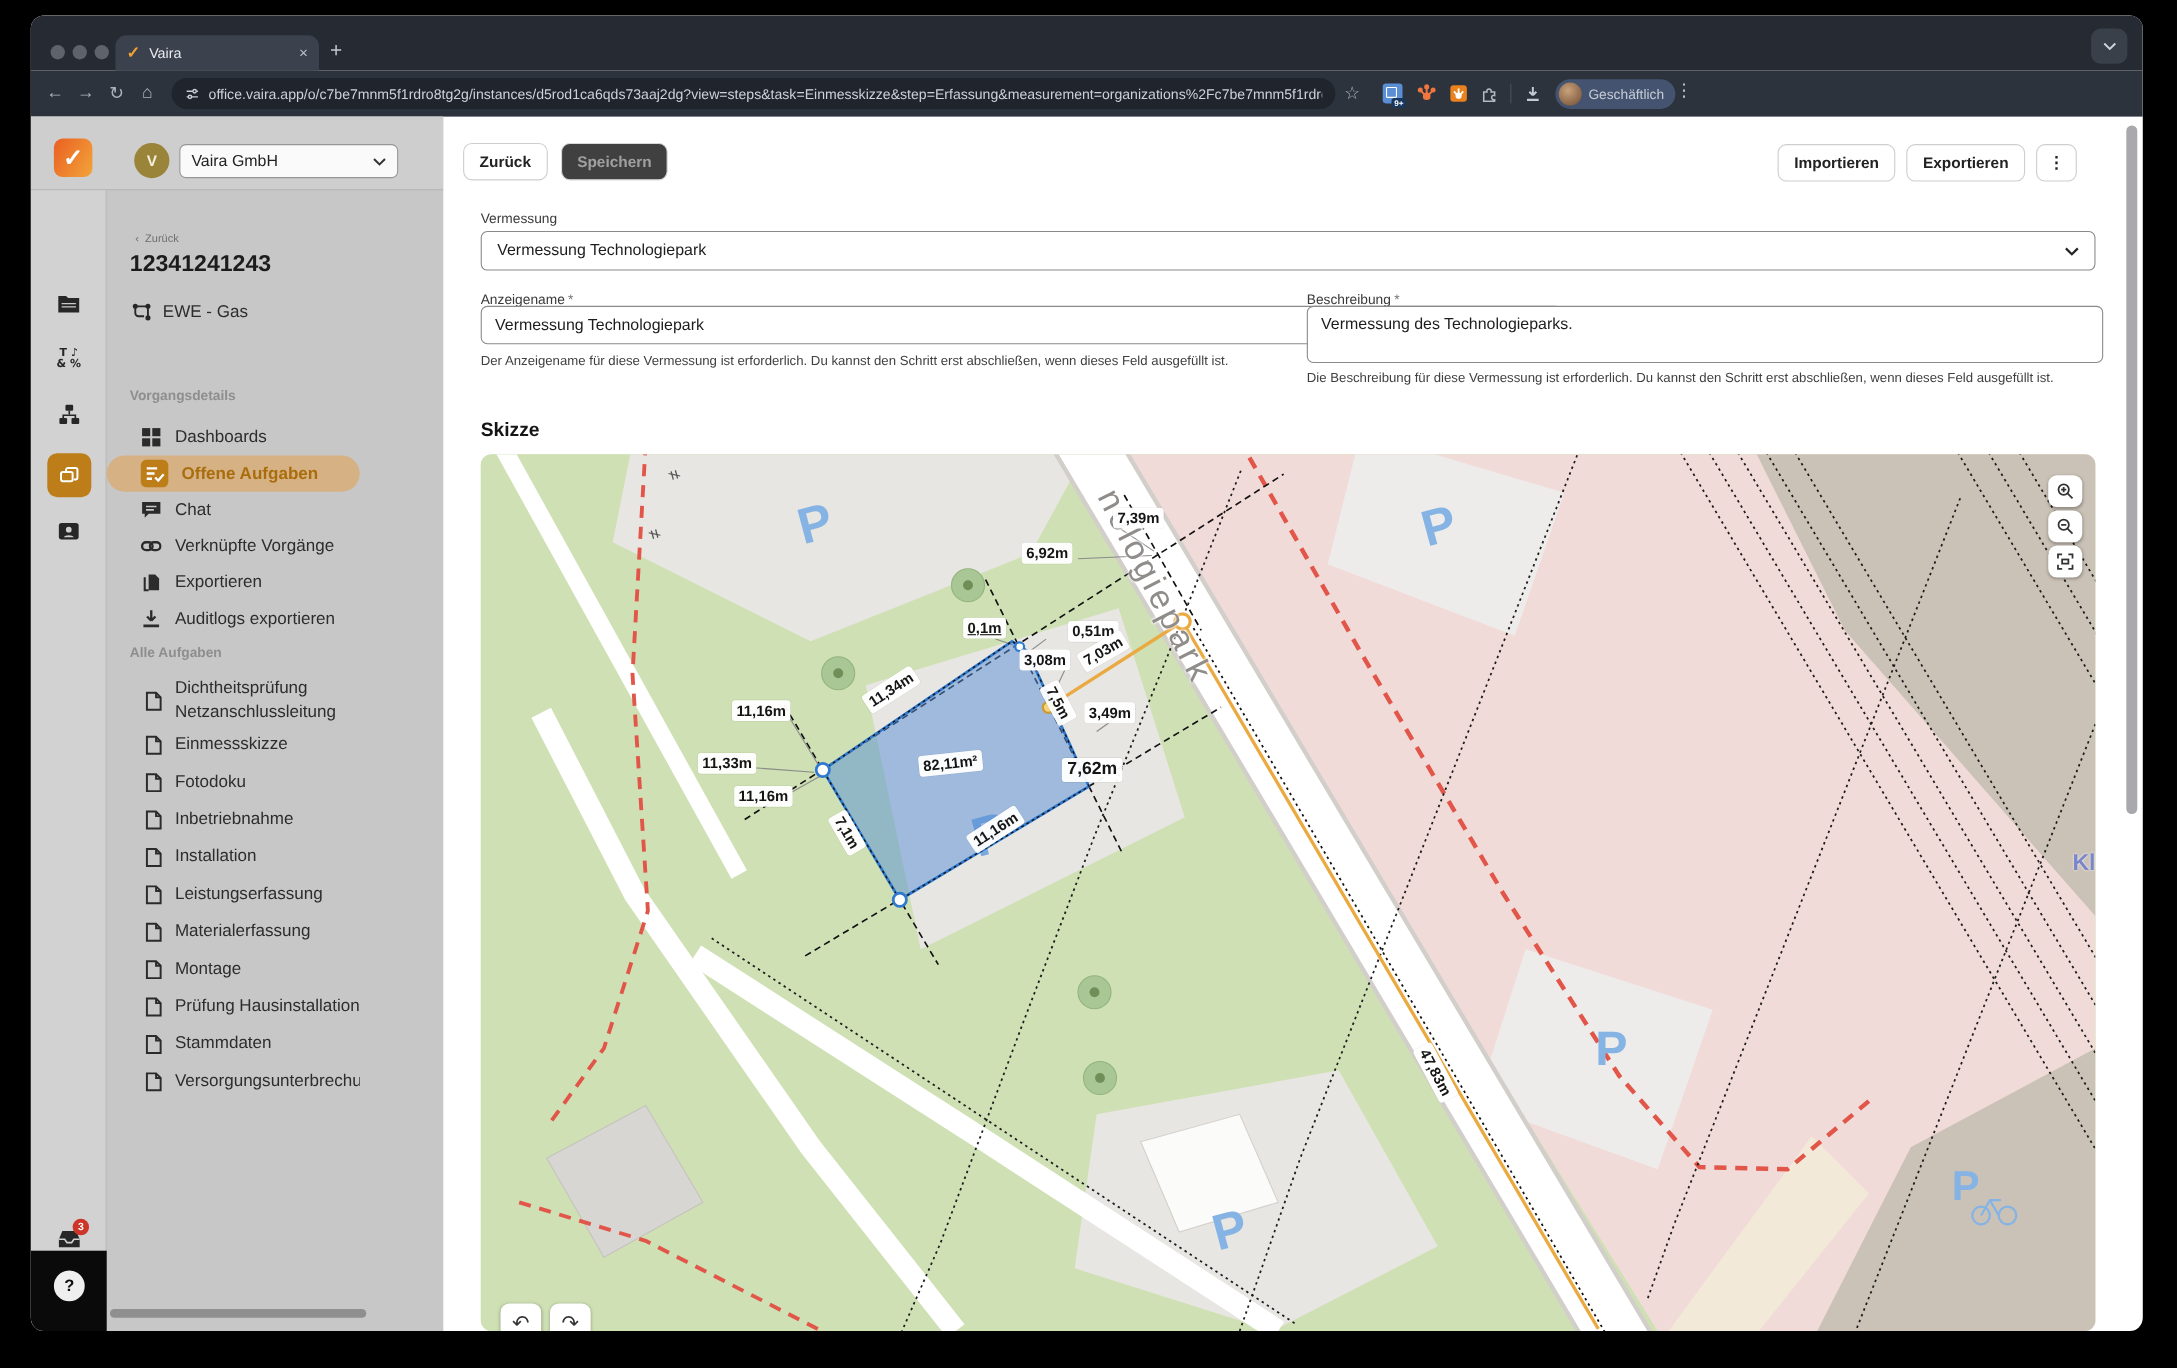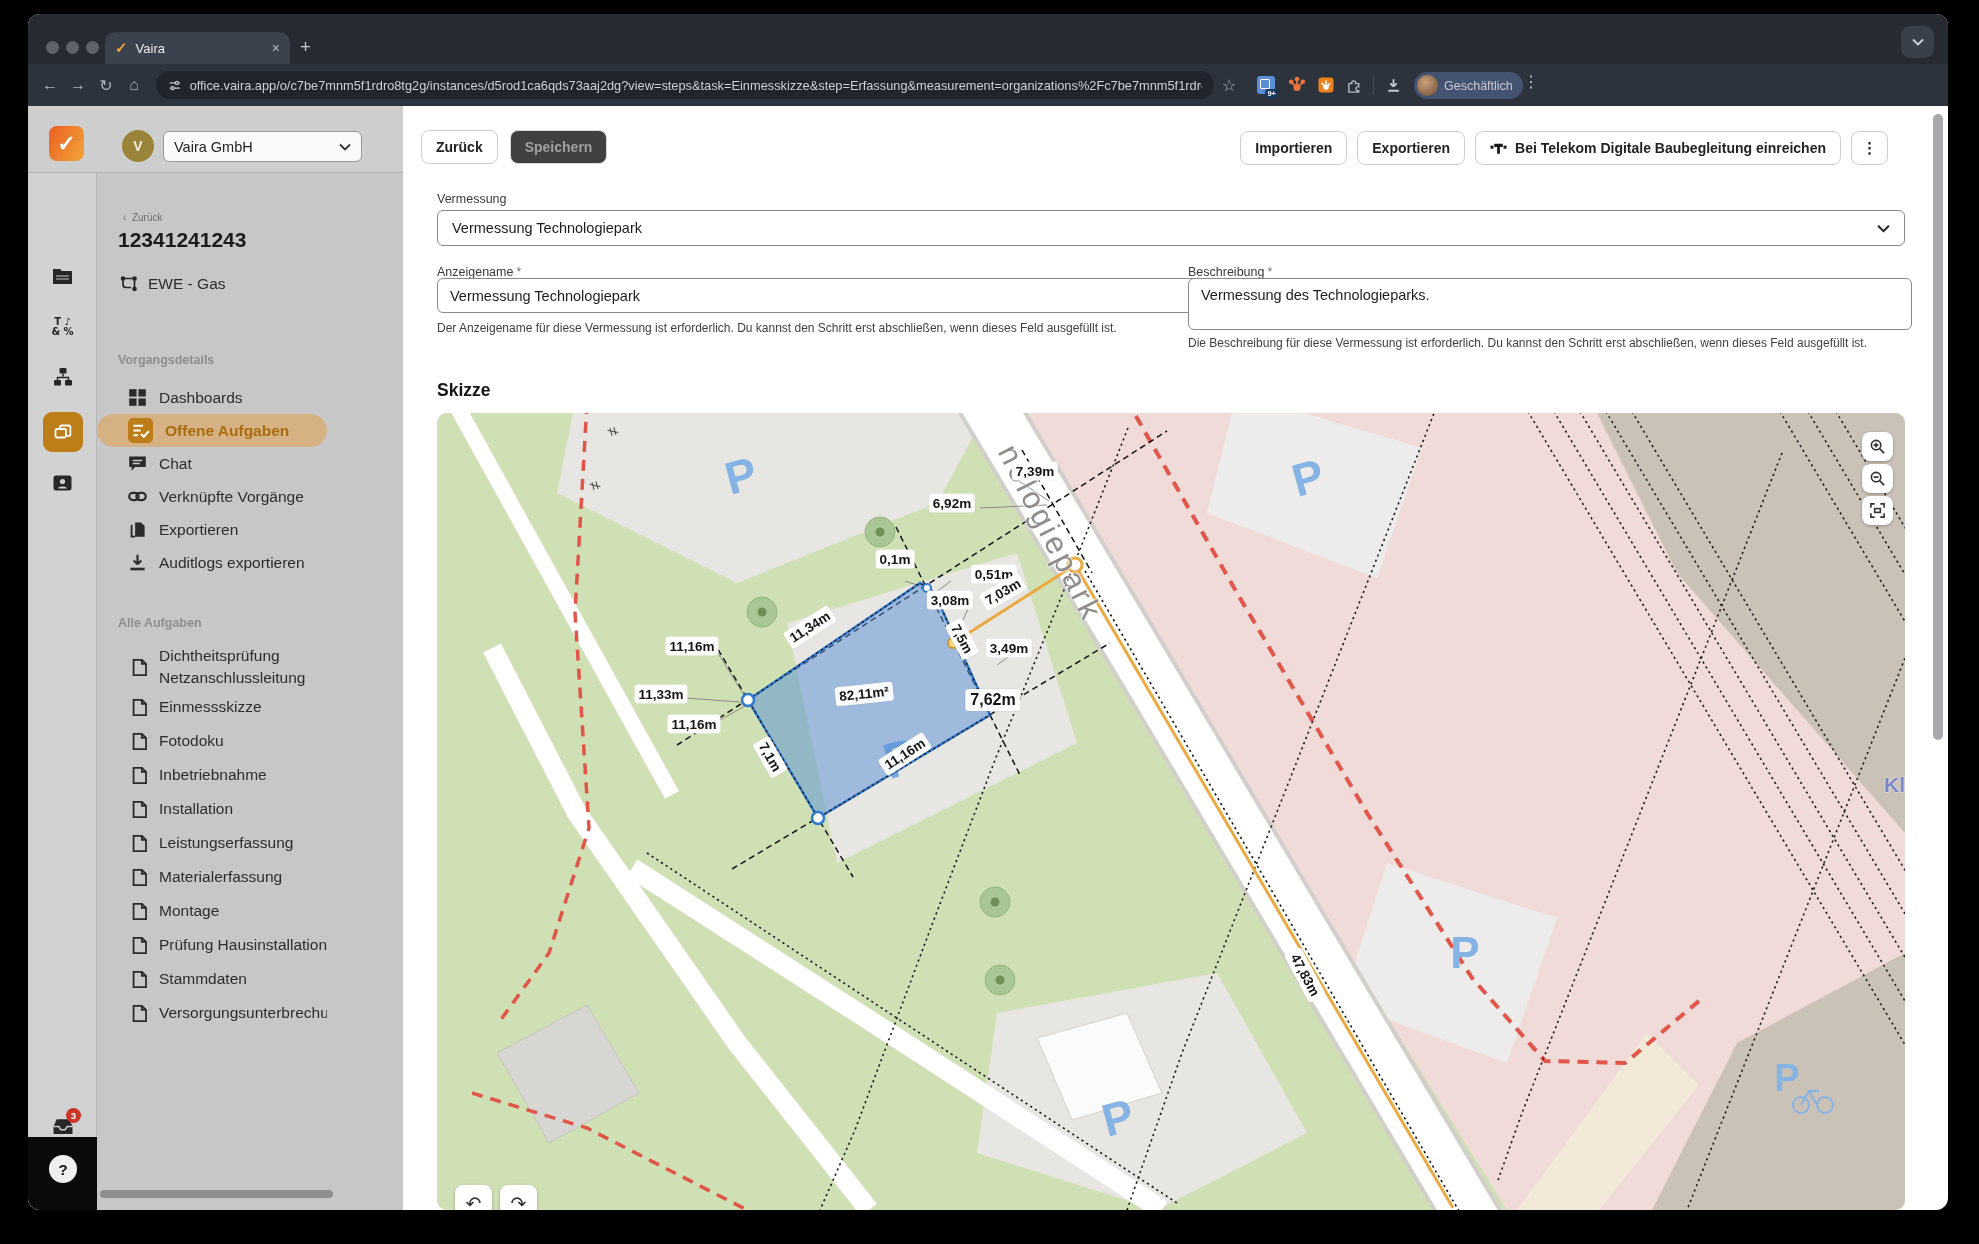--- a/index.html
+++ b/index.html
@@ -41,21 +41,21 @@
   #railactive{position:absolute;left:15px;top:239px;width:40px;height:40px;background:#bd7d18;border-radius:9px;display:flex;align-items:center;justify-content:center}
   .badge3{position:absolute;left:38px;top:-7px;width:15px;height:15px;background:#cc3527;border-radius:50%;color:#fff;font-size:9.5px;font-weight:bold;display:flex;align-items:center;justify-content:center}
   #railfoot{position:absolute;left:0;top:1031px;width:69px;height:73px;background:#0a0a0a}
   #helpbtn{position:absolute;left:21px;top:18px;width:28px;height:28px;border-radius:50%;background:#efefef;color:#111;font-weight:bold;font-size:15px;display:flex;align-items:center;justify-content:center}
   #backlink{position:absolute;left:95px;top:106px;color:#6f6f6f;font-size:10px}
   #caseid{position:absolute;left:90px;top:122px;font-size:21px;font-weight:bold;color:#1c1c1c}
   #ewe{position:absolute;left:91px;top:168px;display:flex;align-items:center;gap:9px;font-size:15.5px;color:#2d2d2d}
   #ewe svg{width:20px;height:20px}
   #sb-sections{position:absolute;left:69px;top:240px;width:306px}
   .sb-heading{padding:7px 0 14px 21px;font-size:12.5px;font-weight:bold;color:#8e8e8e}
-  .sb-heading.second{margin-top:30px}
+  .sb-heading.second{}
   .nav-item{display:flex;align-items:center;height:33px;padding-left:31px;gap:12px;width:230px;font-size:15.5px;color:#2d2d2d}
   .nav-item .nicon{width:19px;height:19px;flex:0 0 auto;display:flex}
   .nav-item .nicon svg{width:100%;height:100%}
   .nav-item.active{background:#d5b184;border-radius:17px;height:33px;color:#a96d0d;font-weight:bold}
   .nav-item.active .nicon{width:25px;height:25px;background:#bd7d18;border-radius:5px;padding:3px}
   .nav-item.task{padding-left:33px;gap:10px;height:34px}
   .nav-item.twolines{height:46px}
   .nav-item .nlabel{line-height:1.4;overflow:hidden;white-space:nowrap;max-width:182px}
   #hscroll{position:absolute;left:72px;top:1084px;width:233px;height:8px;background:#8f8f8f;border-radius:4px}
 
@@ -439,28 +439,20 @@
     <div id="hscroll"></div>
   </div>
 
   <div id="tb-left">
     <button class="btn">Zurück</button>
     <button class="btn disabled">Speichern</button>
   </div>
   <div id="tb-right">
     <button class="btn">Importieren</button>
     <button class="btn">Exportieren</button>
-    <button class="btn">
-      <svg width="17" height="17" viewBox="0 0 18 18" fill="#1a1a1a">
-          <rect x="0.5" y="6" width="3.2" height="3.2"></rect>
-          <rect x="14.3" y="6" width="3.2" height="3.2"></rect>
-          <path d="M4.5 4h9v3.4h-3V14.5h-3V7.4h-3z"></path>
-        </svg>
-      <span>Bei Telekom Digitale Baubegleitung einreichen</span>
-    </button>
     <button class="btn kb">⋮</button>
   </div>
 
   <div class="flabel" style="left:409px;top:178px">Vermessung</div>
   <div class="selectbox">
     <span>Vermessung Technologiepark</span>
     <svg width="13" height="9" viewBox="0 0 12 8">
         <path d="M1 1.5l5 5 5-5" stroke="#222" stroke-width="1.8" fill="none"></path>
       </svg>
   </div>
@@ -565,21 +557,21 @@
       <circle cx="381" cy="405" r="6" fill="#fff" stroke="#2f79cf" stroke-width="2.5"></circle>
       <circle cx="490" cy="175" r="4" fill="#fff" stroke="#2f79cf" stroke-width="2"></circle>
       <circle cx="516" cy="230" r="5" fill="#f6d47c" stroke="#c99b33" stroke-width="2"></circle>
       <circle cx="638" cy="152" r="7" fill="#fff" stroke="#eaaa41" stroke-width="3"></circle>
     </svg>
     <div class="street">nologiepark</div>
     <div class="kl">Kl</div>
     <div id="map-labels">
         <div class="ml" style="left: 598px; top: 58px; transform: translate(-50%, -50%);">7,39m</div>
         <div class="ml" style="left: 515px; top: 90px; transform: translate(-50%, -50%);">6,92m</div>
-        <div class="ml" style="left: 458px; top: 146px; transform: translate(-50%, -50%);">0,1m</div>
+        <div class="ml" style="left: 458px; top: 158px; transform: translate(-50%, -50%); text-decoration: underline;">0,1m</div>
         <div class="ml" style="left: 517px; top: 161px; transform: translate(-50%, -50%); margin-left: 40px;">0,51m</div>
         <div class="ml" style="left: 513px; top: 187px; transform: translate(-50%, -50%);">3,08m</div>
         <div class="ml" style="left: 566px; top: 179px; transform: translate(-50%, -50%) rotate(-30deg);">7,03m</div>
         <div class="ml" style="left: 373px; top: 214px; transform: translate(-50%, -50%) rotate(-33deg);">11,34m</div>
         <div class="ml" style="left: 525px; top: 226px; transform: translate(-50%, -50%) rotate(62deg);">7,5m</div>
         <div class="ml" style="left: 572px; top: 235px; transform: translate(-50%, -50%);">3,49m</div>
         <div class="ml" style="left: 255px; top: 233px; transform: translate(-50%, -50%);">11,16m</div>
         <div class="ml" style="left: 224px; top: 281px; transform: translate(-50%, -50%);">11,33m</div>
         <div class="ml" style="left: 257px; top: 311px; transform: translate(-50%, -50%);">11,16m</div>
         <div class="ml" style="left: 333px; top: 344px; transform: translate(-50%, -50%) rotate(60deg);">7,1m</div>

